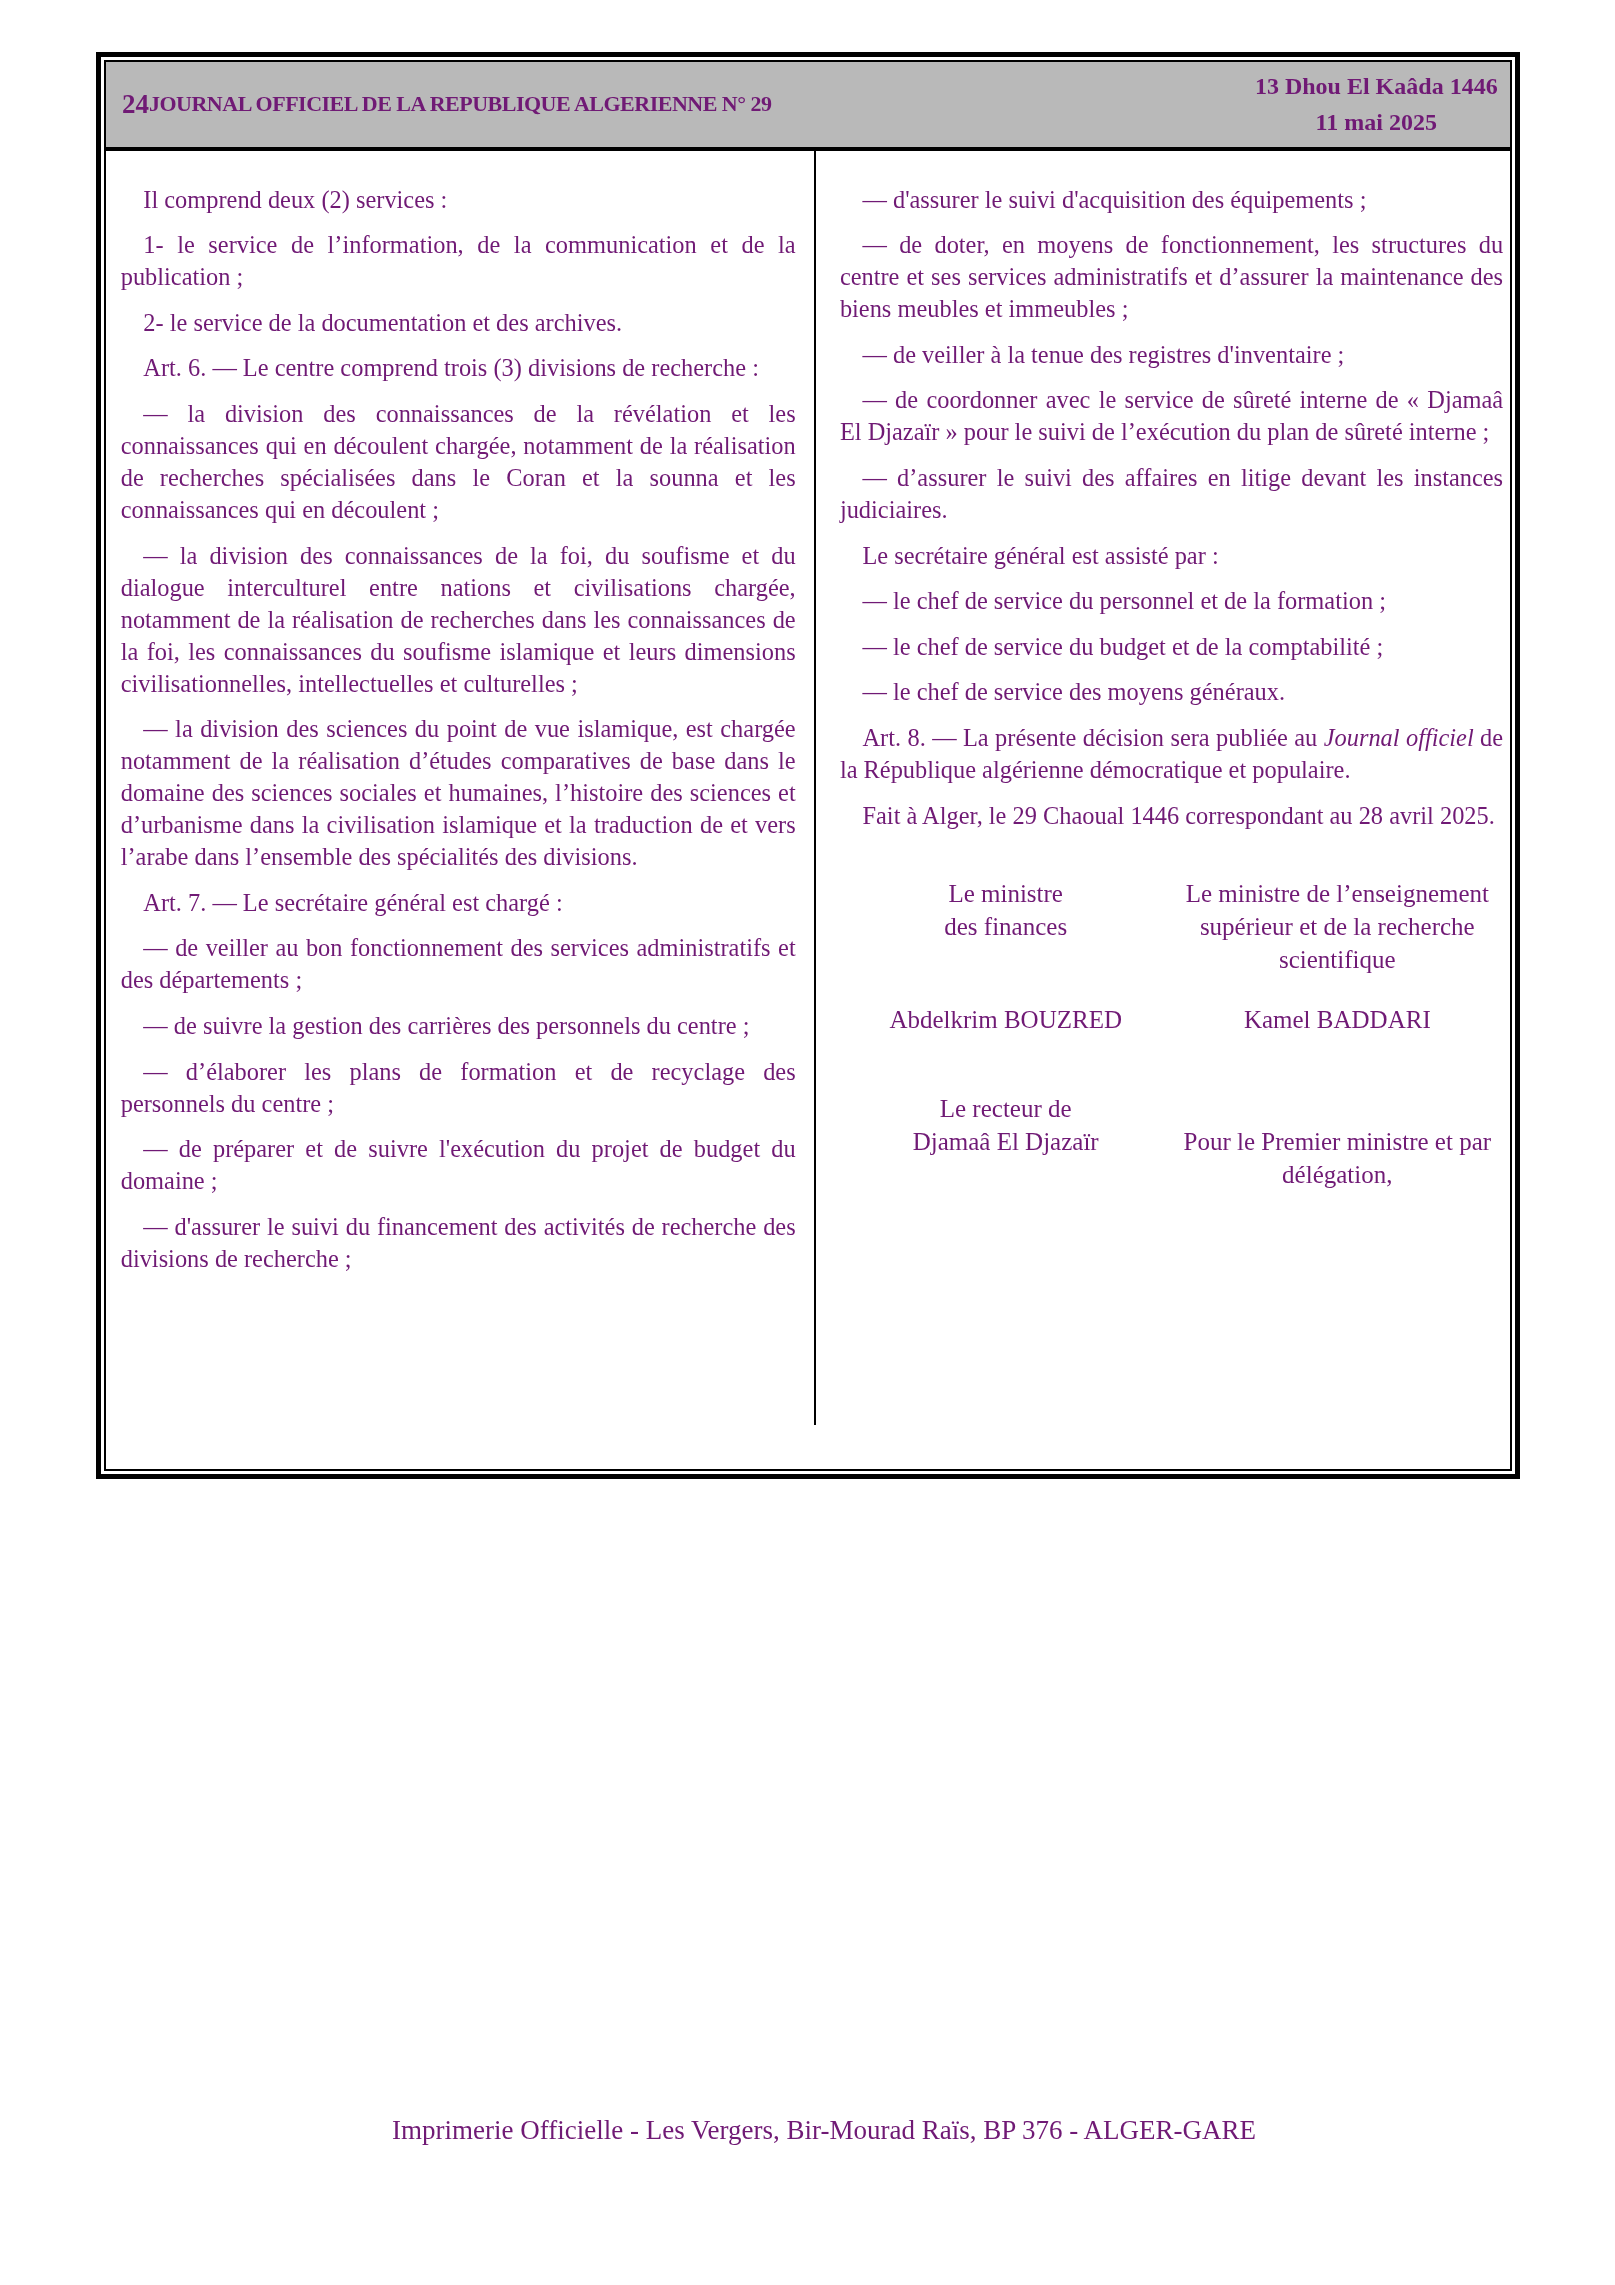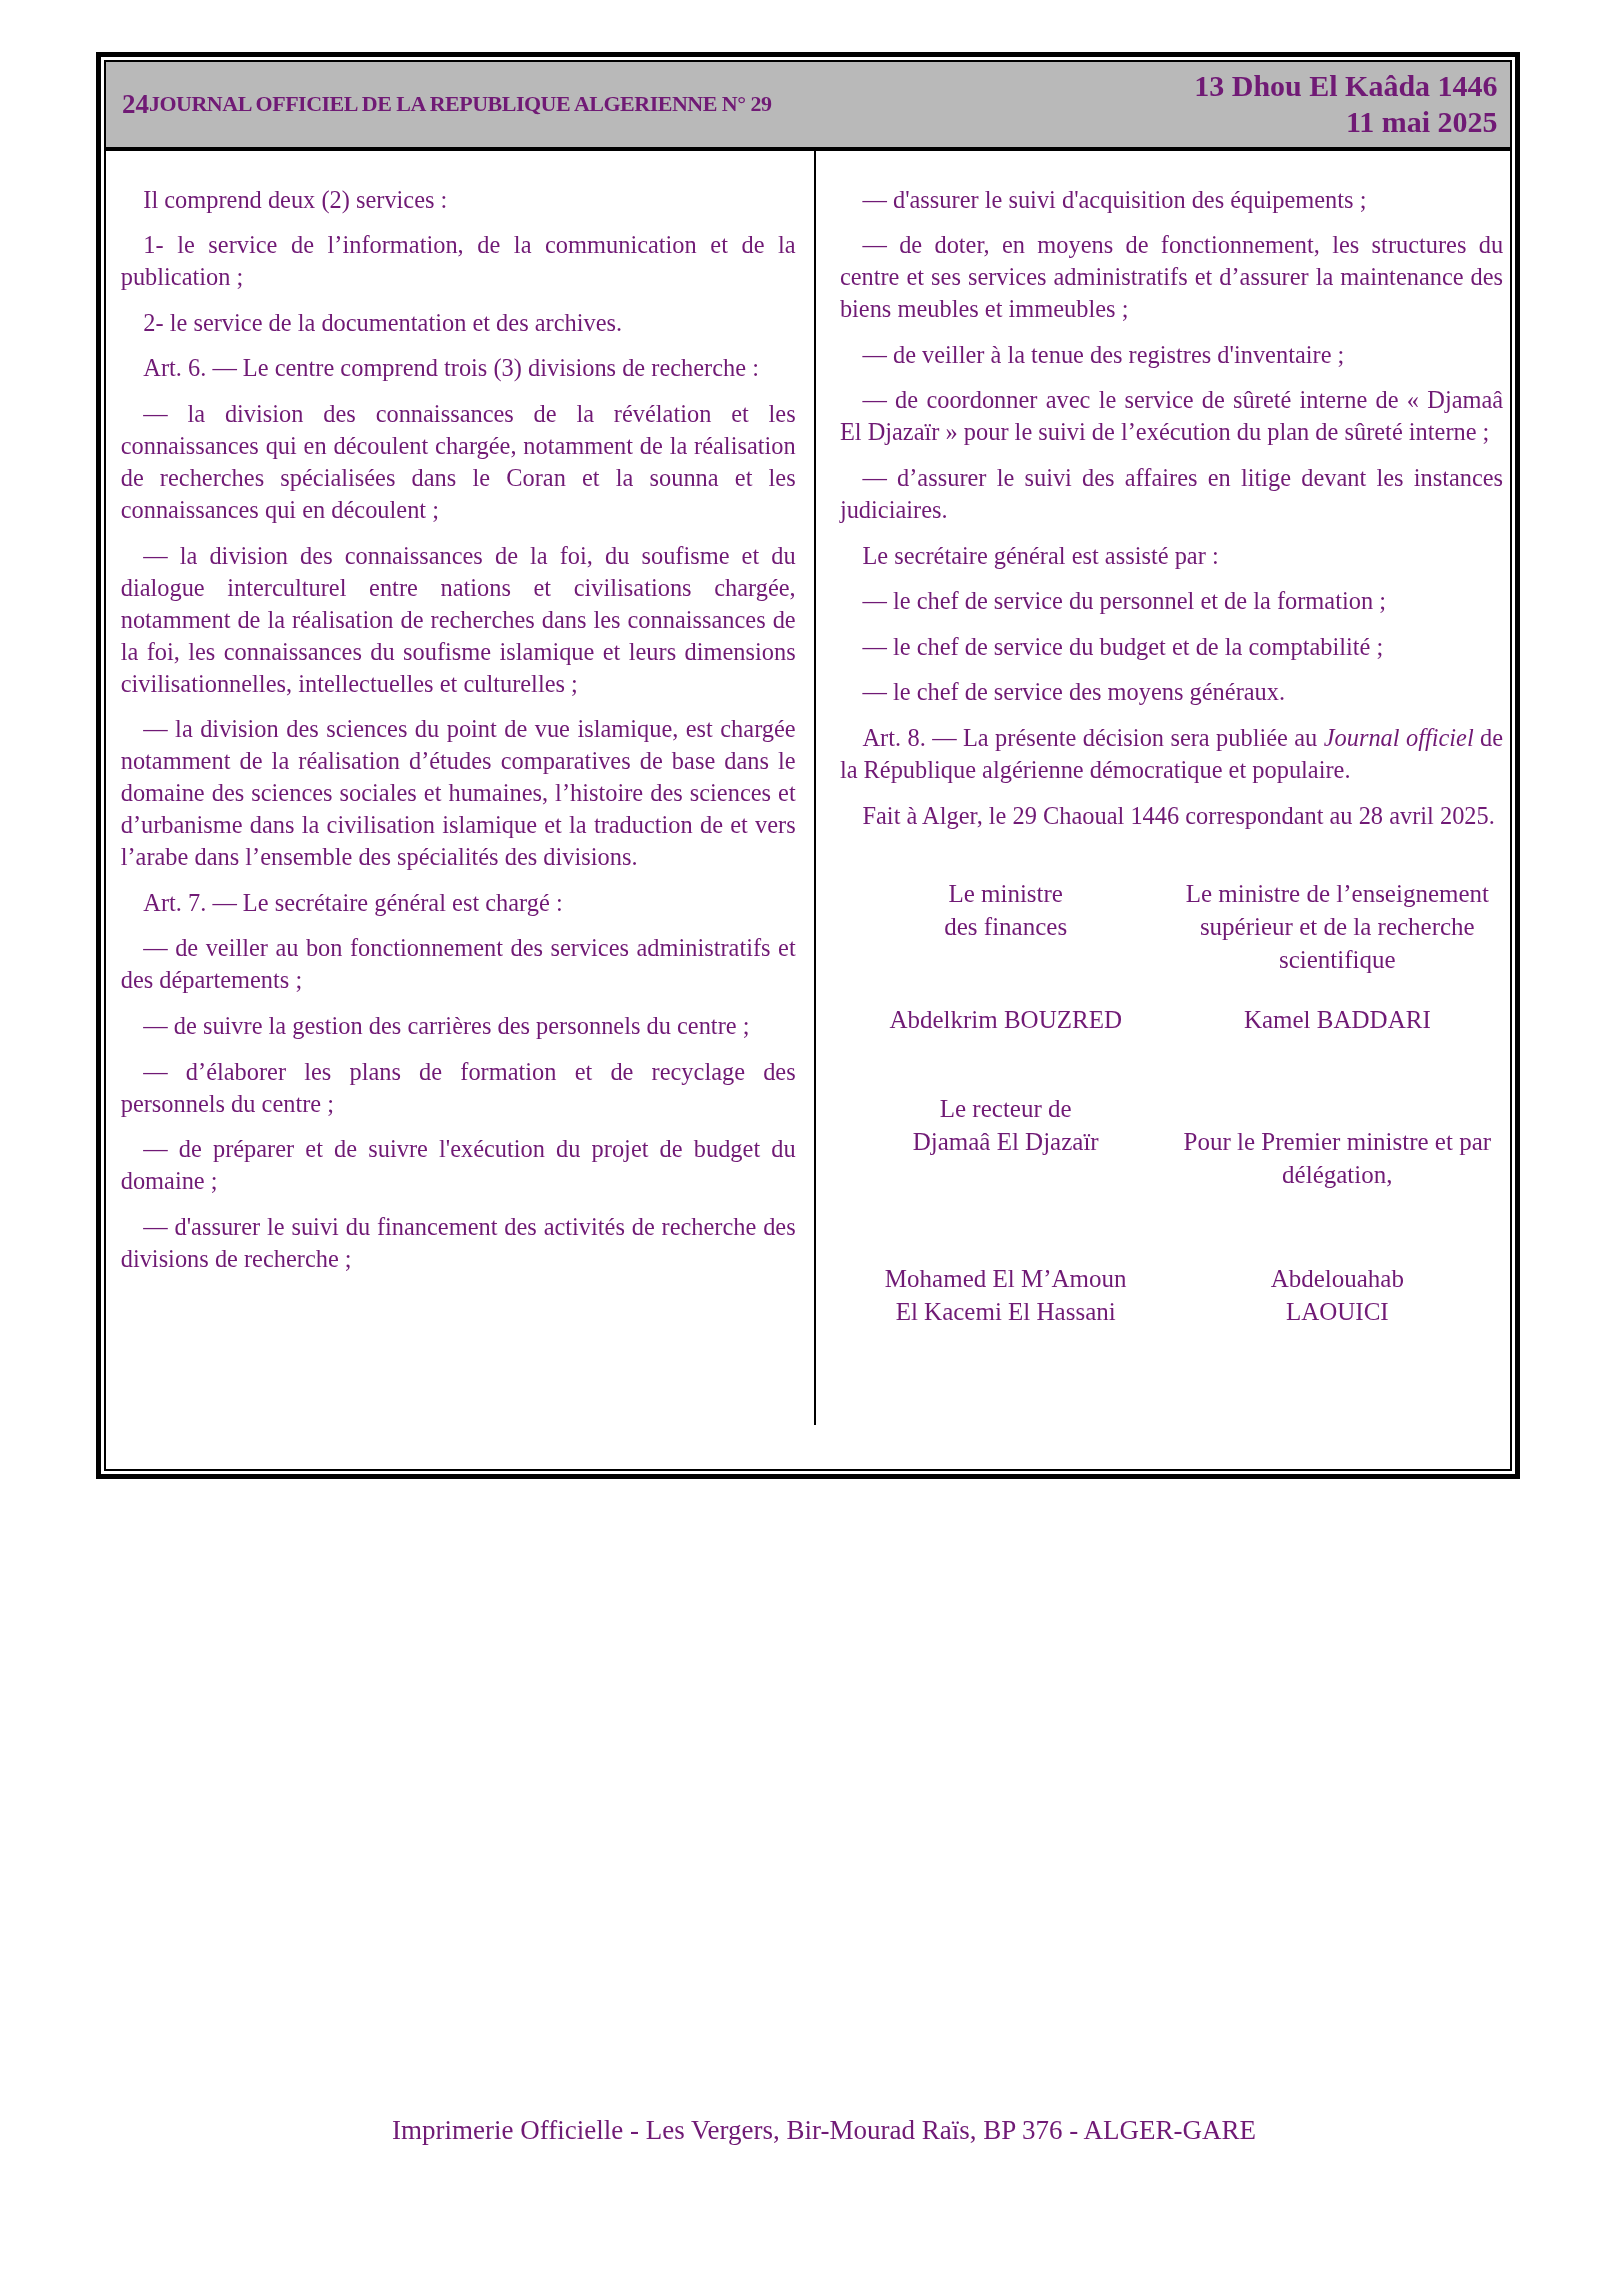--- a/index.html
+++ b/index.html
@@ -40,22 +40,22 @@
   .band .title{
     flex:1 1 auto;
     text-align:left;
     font-weight:bold;font-size:22px;
     letter-spacing:-0.5px;
     white-space:nowrap;
   }
   .band .dates{
     flex:0 0 auto;
     padding-right:12.7px;
-    text-align:right;
-    font-weight:bold;font-size:30px;
+    text-align:center;
+    font-weight:bold;font-size:24px;
     line-height:36px;
     white-space:pre-line;
   }
   
   .content{
     flex:1 1 auto;
     display:flex;
     align-items:stretch;
     position:relative;
     overflow:hidden;
@@ -170,26 +170,20 @@
 
             <div class="sig-row sig-row2">
               <div class="sig-cell">Le recteur de
 Djamaâ El Djazaïr</div>
               <div class="sig-cell">
                 <div>Pour le Premier ministre et par
 délégation,</div>
               </div>
             </div>
 
-            <div class="sig-row sig-names2">
-              <div class="sig-cell">Mohamed El M’Amoun
-El Kacemi El Hassani</div>
-              <div class="sig-cell">Abdelouahab
-LAOUICI</div>
-            </div>
 
           </div>
         </div>
       </div>
 
     </div>
   </div>
 
   <div class="imprint">Imprimerie Officielle - Les Vergers, Bir-Mourad Raïs, BP 376 - ALGER-GARE</div>
 

